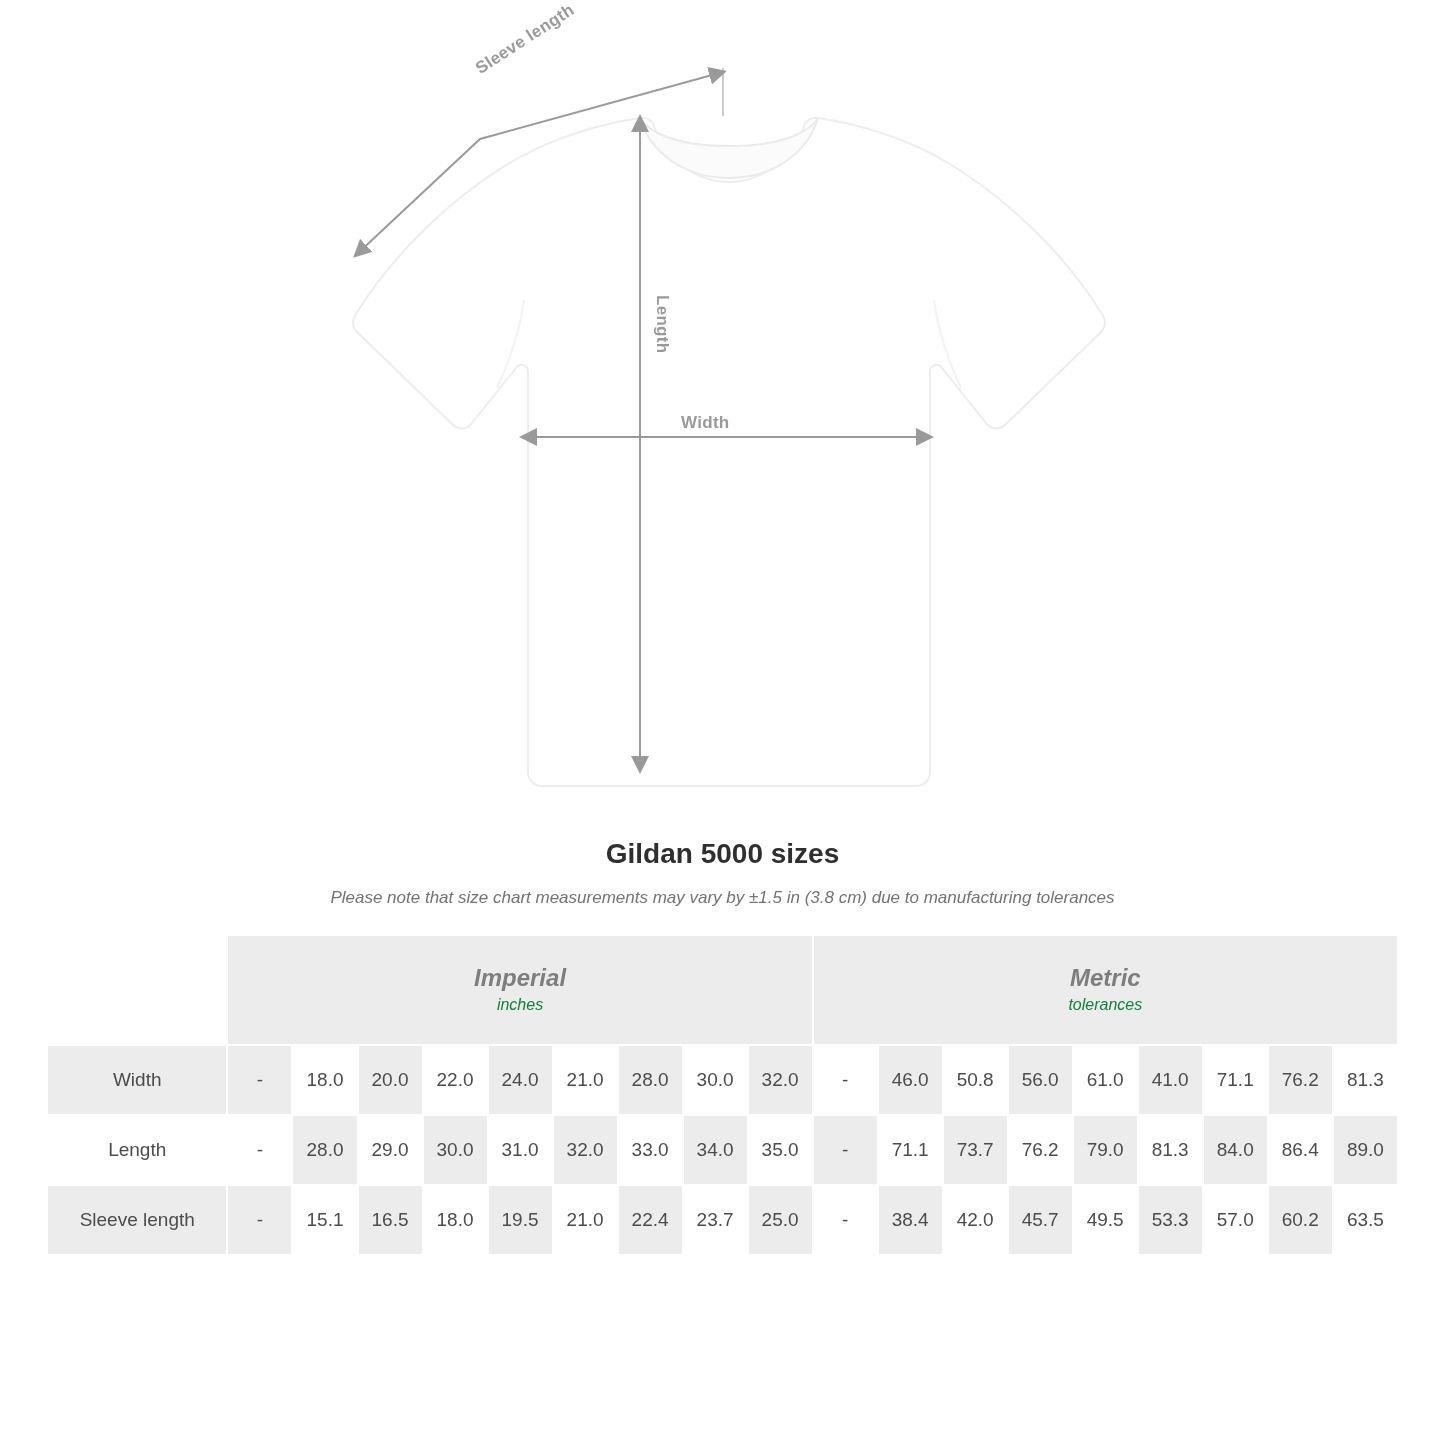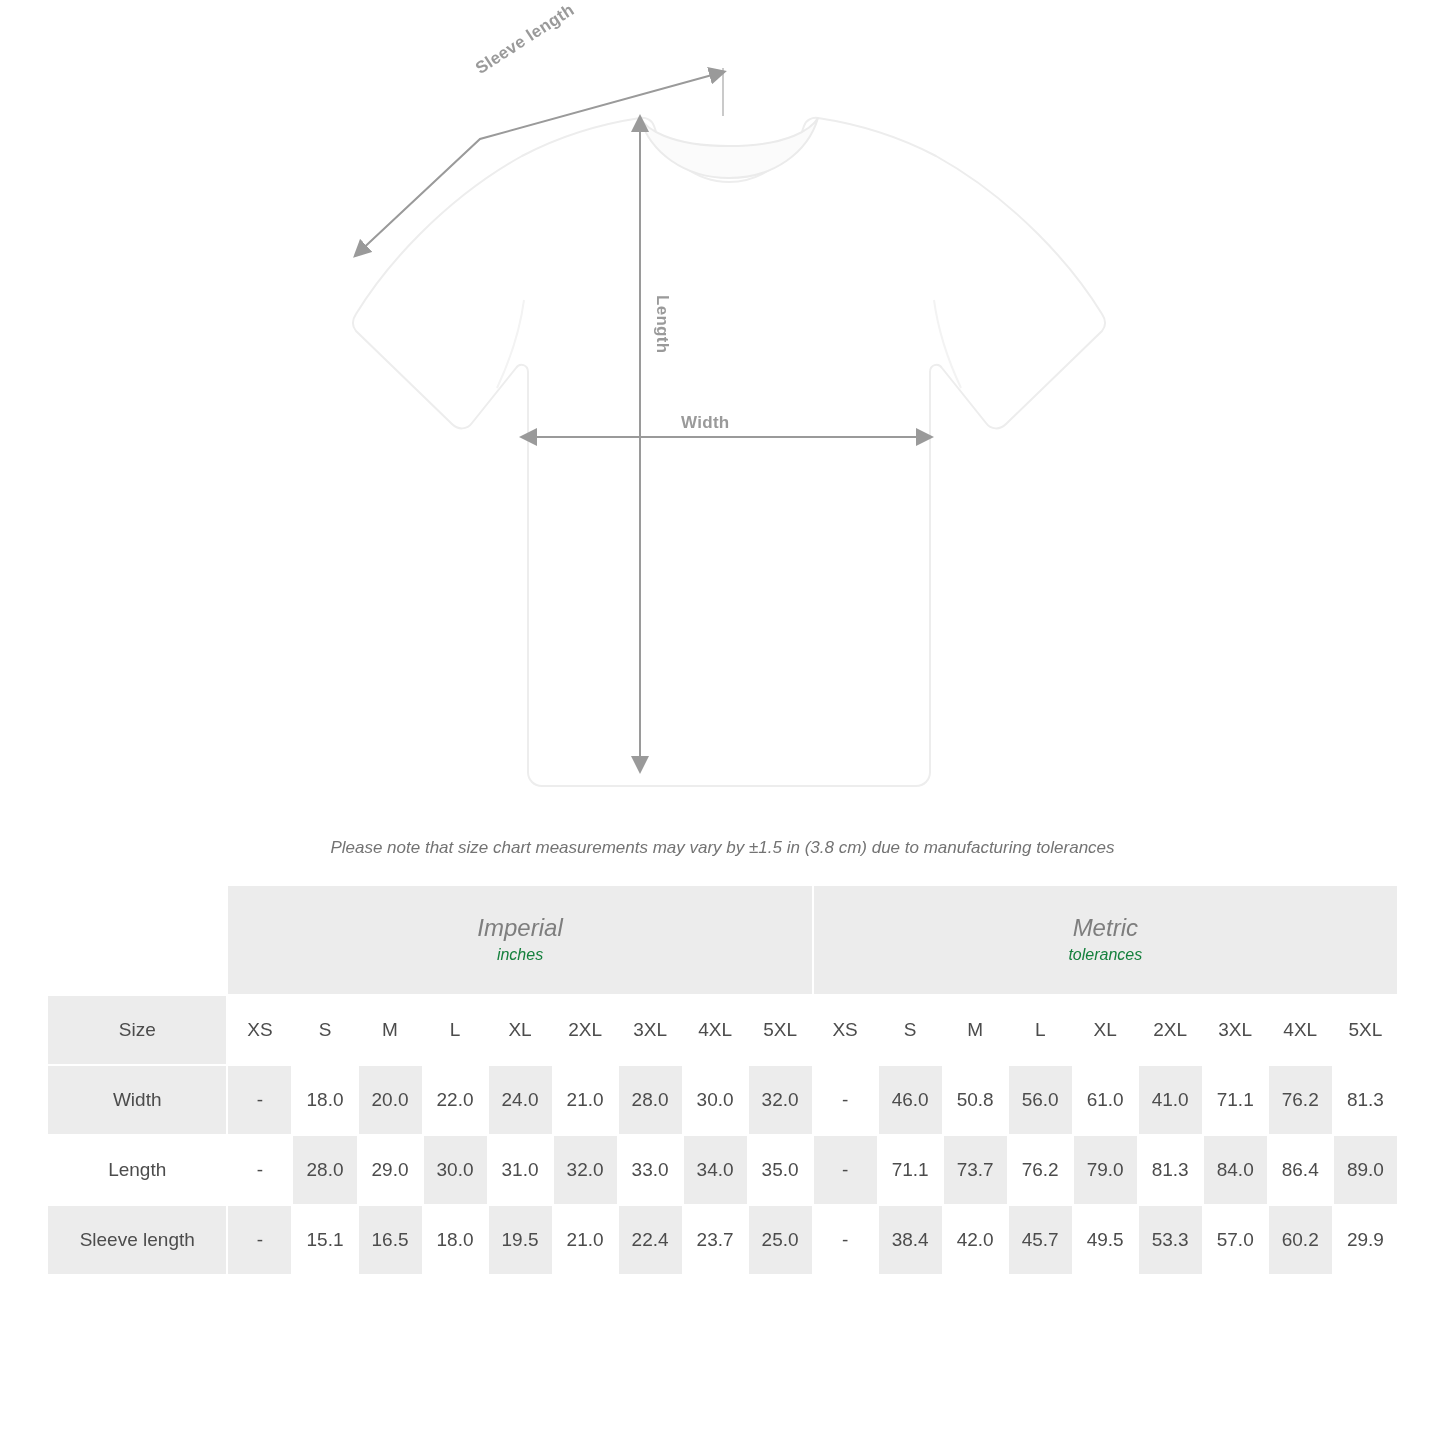--- a/index.html
+++ b/index.html
@@ -94,21 +94,21 @@
     padding: 0;
     height: 68px;
     vertical-align: middle;
   }
   .unit-cell {
     height: 108px !important;
   }
   .unit-name {
     font-size: 24px;
     font-style: italic;
-    font-weight: normal;
+    font-weight: bold;
     color: #7e7e7e;
     line-height: 1.25;
   }
   .unit-sub {
     font-size: 16px;
     font-style: italic;
     color: #15803d;
     line-height: 1.5;
   }
   .row-head {
@@ -191,20 +191,21 @@
         <path d="M 356 255 L 480 139 L 723 72" fill="none" stroke="#9a9a9a" stroke-width="2" marker-start="url(#arrTail)" marker-end="url(#arrHead)"></path>
       </g>
     </svg>
 
     <div class="label label-sleeve">Sleeve length</div>
     <div class="label label-length">Length</div>
     <div class="label label-width">Width</div>
   </div>
 
   <div class="heading-block">
+    <h1 class="chart-title">Gildan 5000 sizes</h1>
     <p class="chart-note">Please note that size chart measurements may vary by ±1.5 in (3.8 cm) due to manufacturing tolerances</p>
   </div>
 
   <div class="table-wrap">
     <table class="size-table">
       <colgroup>
         <col style="width:12.6%">
         <col span="9" style="width:4.45%">
         <col span="9" style="width:4.45%">
       </colgroup>
@@ -215,41 +216,20 @@
           <td class="unit-cell" colspan="9">
             <div class="unit-name">Imperial</div>
             <div class="unit-sub">inches</div>
           </td>
           <td class="unit-cell" colspan="9">
             <div class="unit-name">Metric</div>
             <div class="unit-sub">tolerances</div>
           </td>
         </tr>
 
-        <tr>
-          <td class="col-head">Size</td>
-          <td class="col-head white">XS</td>
-          <td class="col-head white">S</td>
-          <td class="col-head white">M</td>
-          <td class="col-head white">L</td>
-          <td class="col-head white">XL</td>
-          <td class="col-head white">2XL</td>
-          <td class="col-head white">3XL</td>
-          <td class="col-head white">4XL</td>
-          <td class="col-head white">5XL</td>
-          <td class="col-head white">XS</td>
-          <td class="col-head white">S</td>
-          <td class="col-head white">M</td>
-          <td class="col-head white">L</td>
-          <td class="col-head white">XL</td>
-          <td class="col-head white">2XL</td>
-          <td class="col-head white">3XL</td>
-          <td class="col-head white">4XL</td>
-          <td class="col-head white">5XL</td>
-        </tr>
 
         <tr>
           <td class="row-head">Width</td>
           <td>-</td>
           <td class="white">18.0</td>
           <td>20.0</td>
           <td class="white">22.0</td>
           <td>24.0</td>
           <td class="white">21.0</td>
           <td>28.0</td>
@@ -300,18 +280,18 @@
           <td class="white">23.7</td>
           <td>25.0</td>
           <td class="white">-</td>
           <td>38.4</td>
           <td class="white">42.0</td>
           <td>45.7</td>
           <td class="white">49.5</td>
           <td>53.3</td>
           <td class="white">57.0</td>
           <td>60.2</td>
-          <td class="white">29.9</td>
+          <td class="white">63.5</td>
         </tr>
       </tbody>
     </table>
   </div>
 </div>
 
 </body></html>

